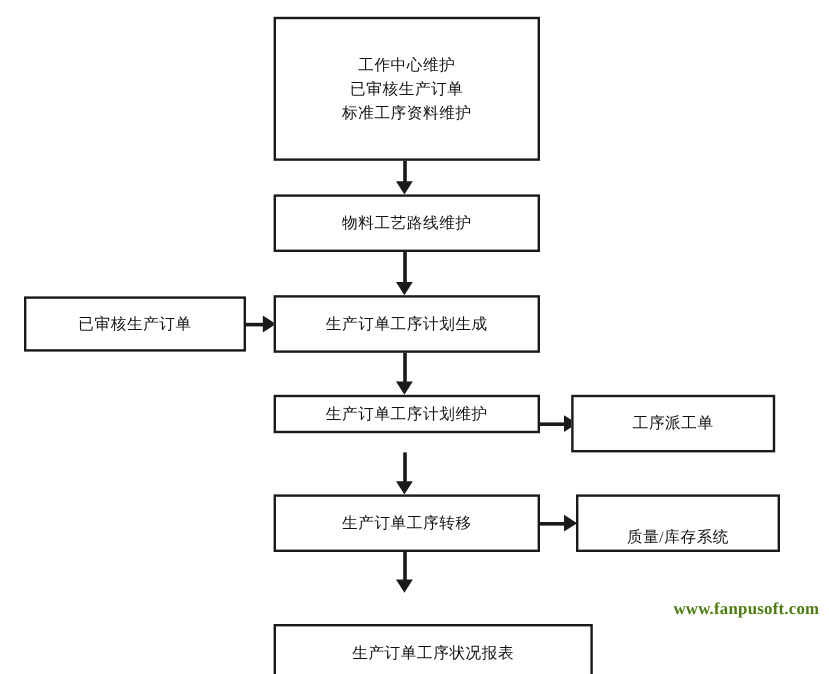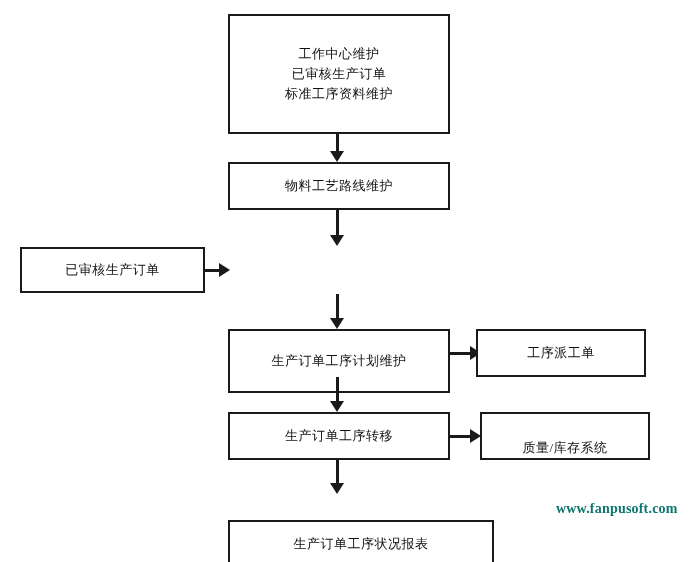--- a/index.html
+++ b/index.html
@@ -103,24 +103,24 @@
     font-size: 25px;
     font-weight: bold;
     color: #8b9bb4;
     letter-spacing: 0px;
     line-height: 1;
   }
   #watermark .wm-url {
     font-family: "Liberation Serif", "DejaVu Serif", serif;
     font-size: 14px;
     font-weight: bold;
-    color: #0f766e;
+    color: #4d7c0f;
     letter-spacing: 0.2px;
     margin-top: 1px;
-    text-align: left;
+    text-align: center;
   }
 </style>
 </head>
 <body>
 
 <div id="canvas">
 
   <div class="node" style="left:228px; top:14px; width:222px; height:120px;">
     <span class="line">工作中心维护</span>
     <span class="line">已审核生产订单</span>
@@ -143,27 +143,30 @@
 
   <div class="node" style="left:20px; top:247px; width:185px; height:46px;">
     <span class="line">已审核生产订单</span>
   </div>
 
   <div class="arrow arrow-h" style="left:205px; top:256px; width:25px; height:28px;">
     <span class="shaft" style="width:17px;"></span>
     <span class="head"></span>
   </div>
 
+  <div class="node" style="left:228px; top:246px; width:222px; height:48px;">
+    <span class="line">生产订单工序计划生成</span>
+  </div>
 
   <div class="arrow arrow-v" style="left:323px; top:294px; width:28px; height:35px;">
     <span class="shaft" style="height:27px;"></span>
     <span class="head"></span>
   </div>
 
-  <div class="node" style="left:228px; top:329px; width:222px; height:64px;">
+  <div class="node" style="left:228px; top:329px; width:222px; height:32px;">
     <span class="line">生产订单工序计划维护</span>
   </div>
 
   <div class="arrow arrow-h" style="left:450px; top:339px; width:31px; height:28px;">
     <span class="shaft" style="width:22px;"></span>
     <span class="head"></span>
   </div>
 
   <div class="node" style="left:476px; top:329px; width:170px; height:48px;">
     <span class="line">工序派工单</span>

